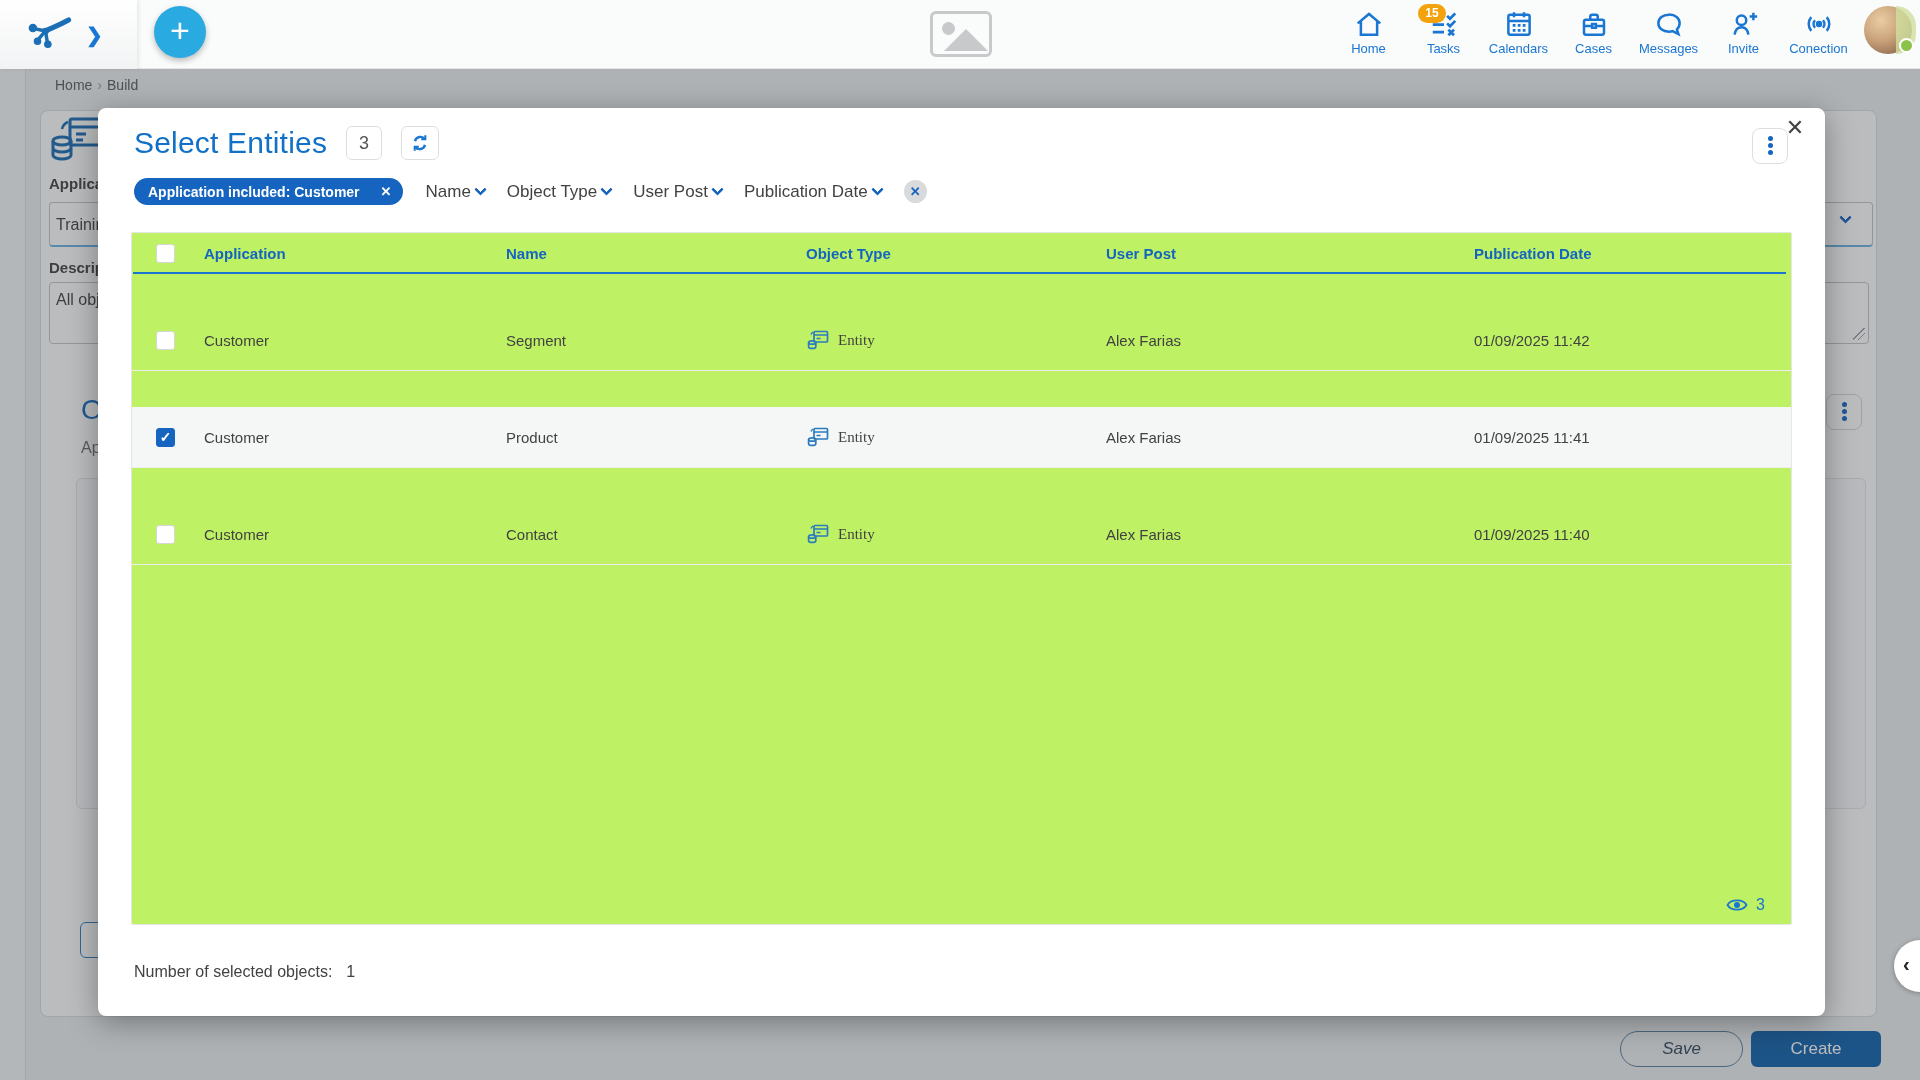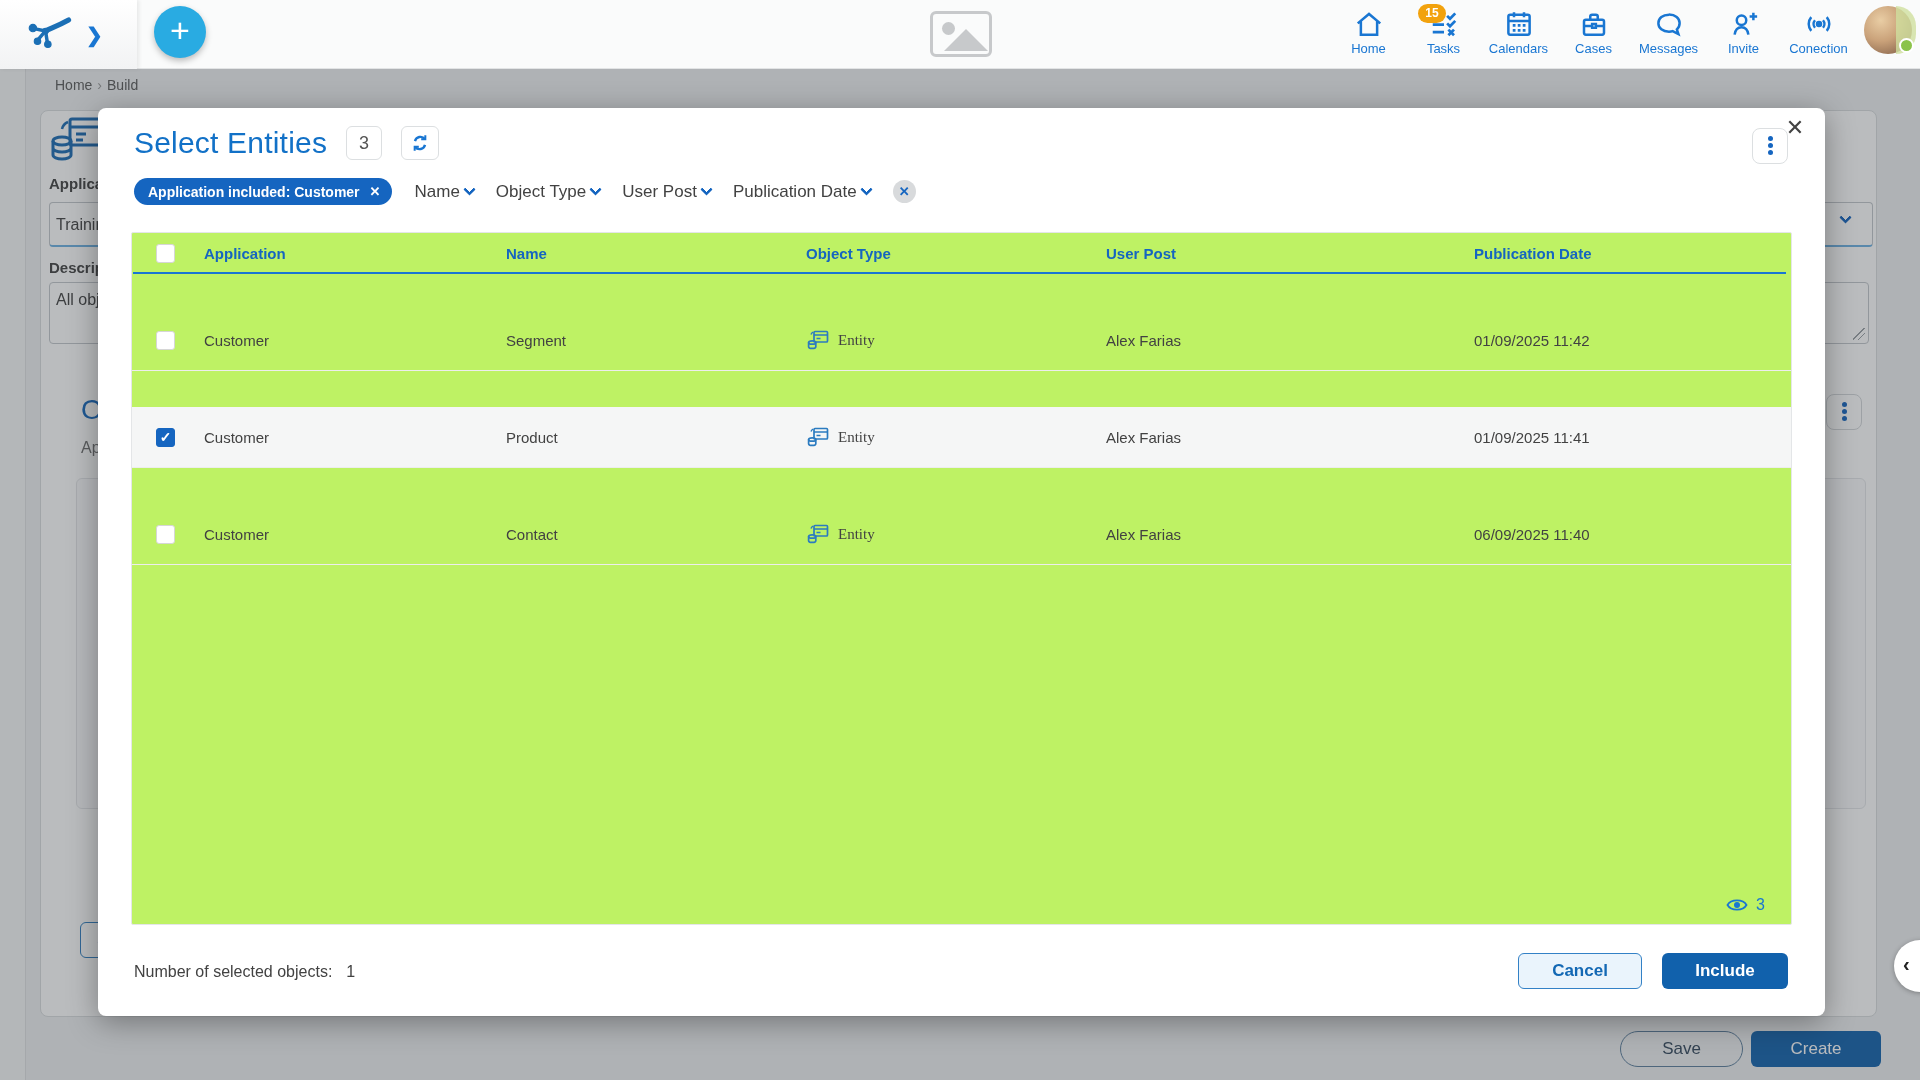--- a/index.html
+++ b/index.html
@@ -56,21 +56,21 @@
   .bg-section-heading { position:absolute; left:40px; top:283px; font-size:28px; color:#1469c0; }
   .bg-section-sub { position:absolute; left:40px; top:328px; font-size:16px; color:#6e6e6e; }
   .bg-inner-panel { position:absolute; left:35px; top:367px; width:1790px; height:331px; background:#fbfbfc;
     border:1px solid #e4e6e8; border-radius:6px; }
   .bg-kebab { position:absolute; right:14px; top:283px; width:36px; height:36px; border:1px solid #d4d7da;
     border-radius:8px; background:#fff; text-align:center; }
   .bg-select-btn { position:absolute; left:39px; top:811px; height:36px; padding:0 16px; border:1px solid #2f7fc1;
     border-radius:6px; background:#fff; color:#1368b4; font-size:16px; line-height:34px; }
   .bg-actions { position:absolute; right:39px; top:962px; display:flex; gap:8px; }
   .btn-save { width:123px; height:36px; border:1px solid #5b7d9c; border-radius:18px; background:transparent;
-    color:#33475c; font-size:17px; }
+    color:#33475c; font-size:17px;font-style:italic; }
   .btn-create { width:130px; height:36px; border:none; border-radius:6px; background:#1161ac; color:#fff; font-size:17px; }
   .collapse-tab { position:absolute; right:-26px; top:940px; width:52px; height:52px; border-radius:50%;
     background:#fff; box-shadow:0 1px 5px rgba(0,0,0,.3); z-index:7; }
   .collapse-tab span { position:absolute; left:9px; top:13px; font-size:20px; font-weight:bold; color:#222; }
 
   
   .overlay { position:absolute; left:0; top:69px; width:1920px; height:1011px;
     background:rgba(52,58,64,.34); z-index:5; }
 
   
@@ -83,21 +83,21 @@
   .kebab-dots { display:inline-block; margin-top:5px; }
   .kebab-dots i { display:block; width:5px; height:5px; border-radius:50%; background:#1565c0; margin:2px auto; }
   .modal-header { position:absolute; left:36px; top:18px; display:flex; align-items:center; gap:19px; }
   .modal-title { font-size:30px; color:#1271c7; letter-spacing:.2px; }
   .count-badge { width:36px; height:34px; border:1px solid #dcdfe1; border-radius:6px; font-size:18px;
     color:#555; text-align:center; line-height:32px; }
   .refresh-btn { width:38px; height:34px; border:1px solid #dcdfe1; border-radius:6px; background:#fff;
     display:flex; align-items:center; justify-content:center; cursor:pointer; }
   .chips-row { position:absolute; left:36px; top:70px; display:flex; align-items:center; gap:22px; }
   .chip { height:27px; background:#1565c0; color:#fff; border-radius:14px; font-size:14px; font-weight:bold;
-    display:flex; align-items:center; padding:0 12px 0 14px; gap:10px; }
+    display:flex; align-items:center; padding:0 12px 0 14px; gap:21px; }
   .chip .chip-x { font-size:13px; cursor:pointer; font-weight:bold; }
   .filter { display:flex; align-items:center; gap:5px; font-size:17px; color:#424242; cursor:pointer; }
   .caret { width:9px; height:9px; border-right:3px solid #1565c0; border-bottom:3px solid #1565c0;
     transform:rotate(45deg); margin-top:-5px; border-radius:1px; }
   .clear-filters { width:23px; height:23px; border-radius:50%; background:#d8dadc; color:#1565c0; font-size:13px;
     font-weight:bold; text-align:center; line-height:23px; cursor:pointer; }
 
   .table-wrap { position:absolute; left:33px; top:124px; width:1661px; height:693px;
     border:1px solid #e4e6e8; border-radius:2px; background:#bef264; }
   .t-row { display:grid; grid-template-columns:48px 302px 300px 300px 368px 1fr; align-items:center; padding-left:24px; }
@@ -355,32 +355,28 @@
         <svg viewBox="0 0 24 24" fill="none" stroke="#2b7bc0" stroke-width="1.7">
             <rect x="8" y="3.5" width="13.5" height="10.5" rx="1"></rect>
             <path d="M8 7 h13.5 M10.5 10.5 h4"></path>
             <path d="M5 6.5 a4.5 4.5 0 0 1 2-2.5" stroke-width="1.4"></path>
             <ellipse cx="6.2" cy="14.5" rx="3.6" ry="1.7"></ellipse>
             <path d="M2.6 14.5 v4.2 a3.6 1.7 0 0 0 7.2 0 v-4.2"></path>
           </svg>
         <span>Entity</span>
       </span>
       <span>Alex Farias</span>
-      <span>06/09/2025 11:40</span>
+      <span>01/09/2025 11:40</span>
     </div>
 
     <div class="eye-count">
       <svg viewBox="0 0 22 16" fill="none" stroke="#1976d2" stroke-width="1.8">
         <path d="M1.5 8 C5 1.8 17 1.8 20.5 8 C17 14.2 5 14.2 1.5 8 Z"></path>
           <circle cx="11" cy="8" r="3" fill="#1976d2" stroke="none"></circle>
       </svg>
       <span>3</span>
     </div>
   </div>
 
   <div class="modal-footer-text">
     <span>Number of selected objects:</span><b>1</b>
   </div>
-  <div class="modal-actions">
-    <button class="btn-cancel">Cancel</button>
-    <button class="btn-include">Include</button>
-  </div>
 </div>
 
 </body></html>

